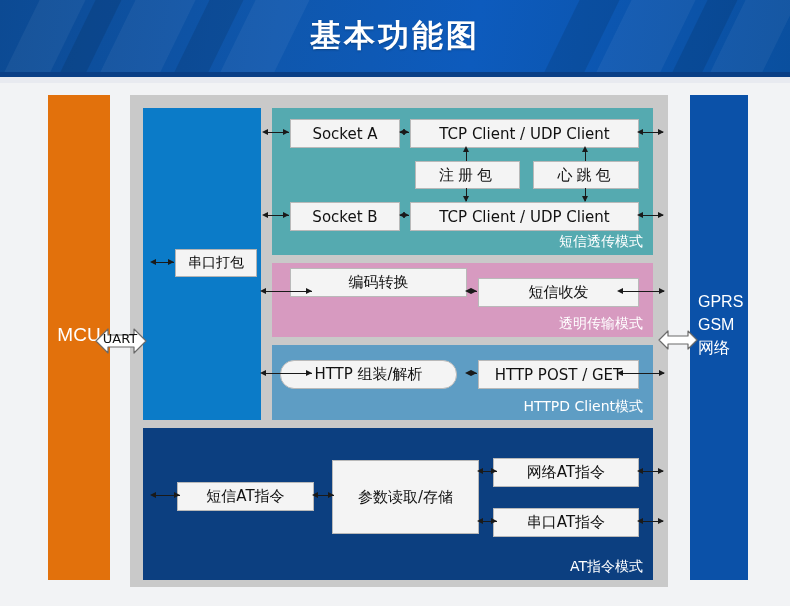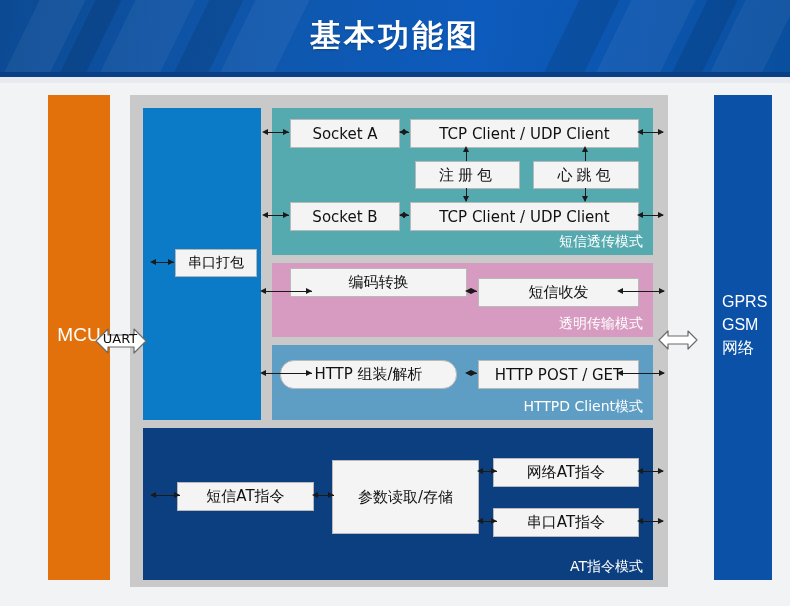--- a/index.html
+++ b/index.html
@@ -49,21 +49,20 @@
   .mcu-label{
     position:absolute;left:0;bottom:0;width:62px;height:100px;
     display:flex;align-items:center;justify-content:center;
     color:#ffffff;font-size:19px;
   }
   .mcu-label-pos{bottom:195px;}
 
   .net-col{
     position:absolute;left:690px;top:95px;width:58px;height:485px;
     background:#0b51a8;
-    margin-left:24px;
   }
   .net-label{
     position:absolute;left:8px;top:195px;width:50px;
     color:#ffffff;font-size:16px;line-height:23px;
   }
 
   
   .gray-box{
     position:absolute;left:130px;top:95px;width:538px;height:492px;
     background:#c9c9c9;

